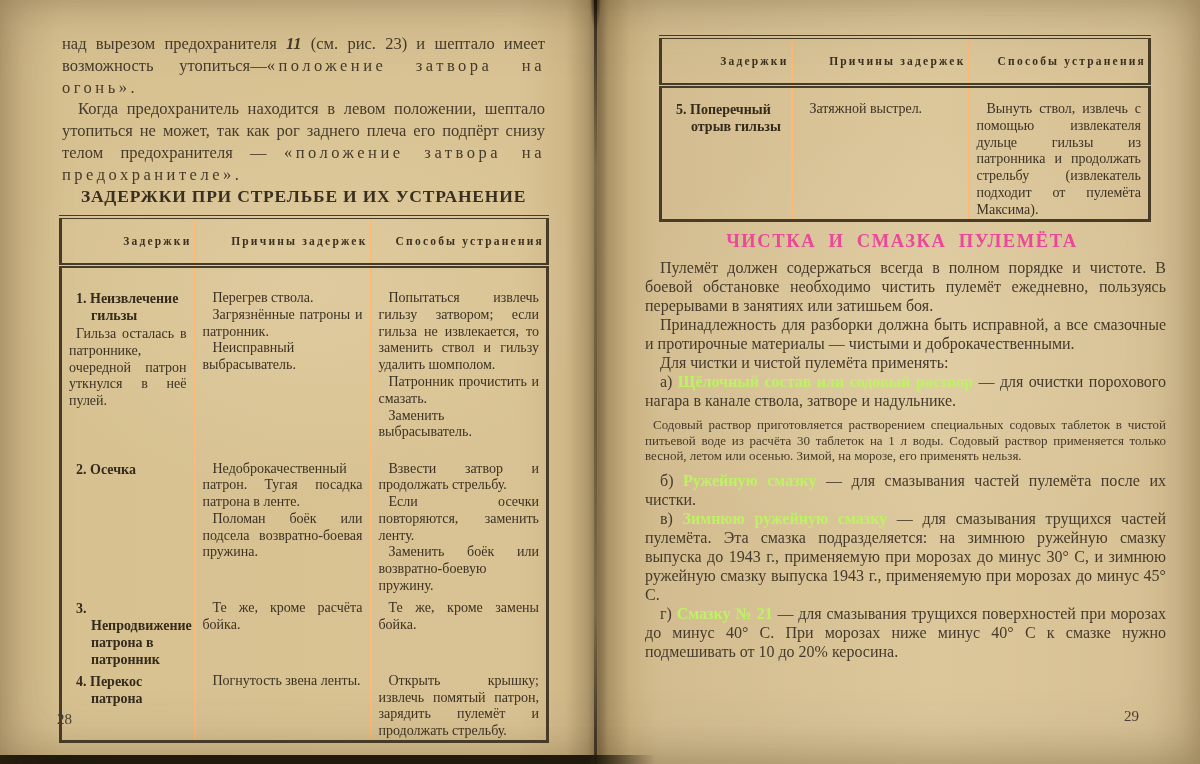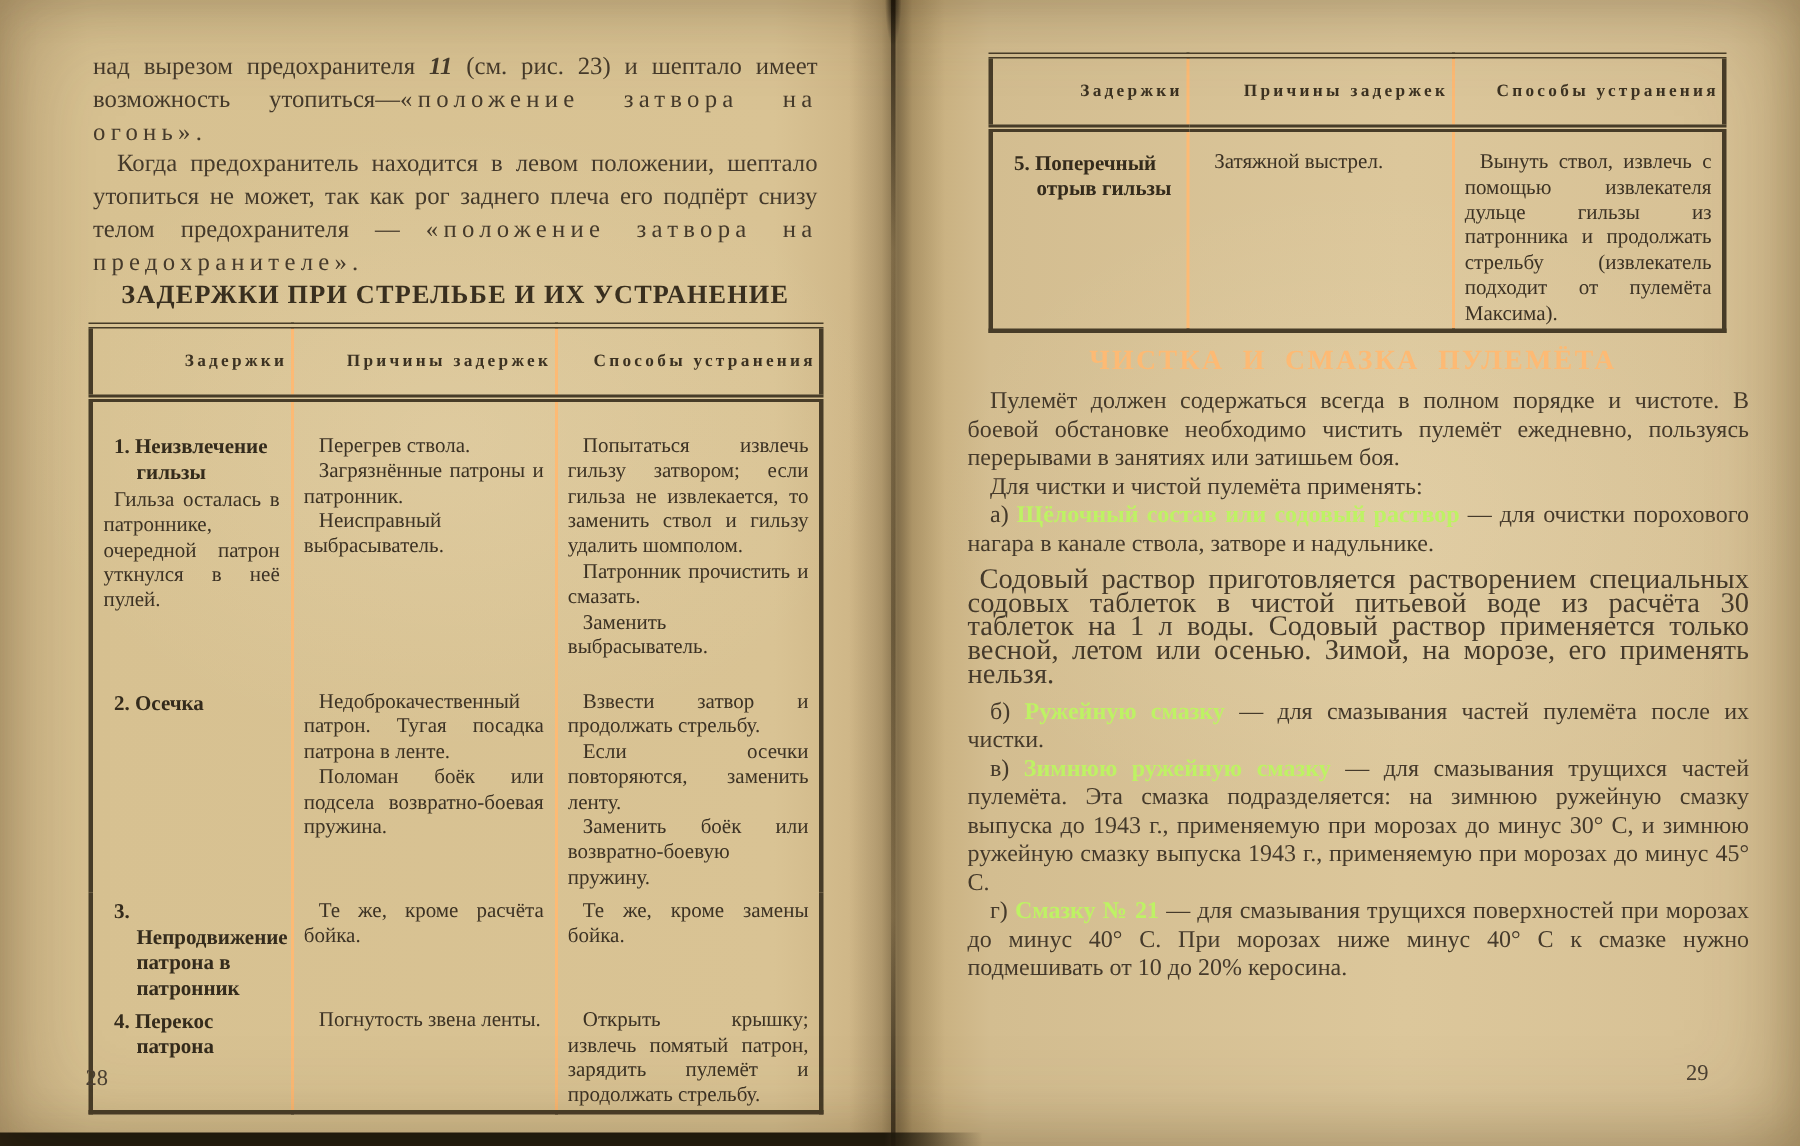--- a/index.html
+++ b/index.html
@@ -40,27 +40,27 @@
   .abs { position:absolute;font-family:Liberation Serif, serif; }
 
   
   .intro { left:62px; top:33px; width:483px; font-size:16.5px; line-height:21.8px; text-align:justify; }
   .intro p { margin:0; }
   .intro .p2 { text-indent:16px; }
   .figref { font-style:italic; font-weight:bold; }
   .spaced { letter-spacing:3.5px; }
 
   .left-title  { left:60px;  top:186px; width:487px; text-align:center; font-weight:bold; font-size:17.5px; letter-spacing:.8px; color:#392f1f; }
-  .right-title { left:640px; top:231px; width:524px; text-align:center; font-weight:bold; font-size:18.5px; letter-spacing:1.6px; word-spacing:6px; color:#fdba74; }
+  .right-title { left:640px; top:231px; width:524px; text-align:center; font-weight:bold; font-size:18.5px; letter-spacing:1.6px; word-spacing:6px; color:#ec4899; }
 
   .right-body { left:645px; top:258px; width:521px; font-size:16px; line-height:19px; text-align:justify; }
   .right-body p { margin:0; }
   .right-body .ind { text-indent:15px; }
   .right-body b { color:#bef264; }
-  .note-small { font-size:19px; line-height:15.7px; margin:7px 0 7px !important; text-indent:8px; }
+  .note-small { font-size:13px; line-height:15.7px; margin:7px 0 7px !important; text-indent:8px; }
 
   
   .ztab {
     border-collapse:collapse; table-layout:fixed;
     border:3px solid #473c28; border-top:4px double #473c28;
     color:#3c3224;
   }
   .ztab th {
     font-weight:bold; font-size:11.5px; letter-spacing:2.2px; color:#3c3222;
     text-align:right; vertical-align:middle; height:40px;
@@ -201,20 +201,21 @@
           </td>
         </tr>
       </tbody>
     </table>
   </div>
 
   <div class="abs right-title">ЧИСТКА И СМАЗКА ПУЛЕМЁТА</div>
 
   <div class="abs right-body">
     <p class="ind">Пулемёт должен содержаться всегда в полном порядке и чистоте. В боевой обстановке необходимо чистить пулемёт ежедневно, пользуясь перерывами в занятиях или затишьем боя.</p>
+    <p class="ind">Принадлежность для разборки должна быть исправной, а все смазочные и протирочные материалы — чистыми и доброкачественными.</p>
     <p class="ind">Для чистки и чистой пулемёта применять:</p>
     <p class="ind"><span>а)</span> <b>Щёлочный состав или содовый раствор</b><span> — для очистки порохового нагара в канале ствола, затворе и надульнике.</span></p>
     <p class="note-small">Содовый раствор приготовляется растворением специальных содовых таблеток в чистой питьевой воде из расчёта 30 таблеток на 1 л воды. Содовый раствор применяется только весной, летом или осенью. Зимой, на морозе, его применять нельзя.</p>
     <p class="ind"><span>б)</span> <b>Ружейную смазку</b><span> — для смазывания частей пулемёта после их чистки.</span></p>
     <p class="ind"><span>в)</span> <b>Зимнюю ружейную смазку</b><span> — для смазывания трущихся частей пулемёта. Эта смазка подразделяется: на зимнюю ружейную смазку выпуска до 1943 г., применяемую при морозах до минус 30° С, и зимнюю ружейную смазку выпуска 1943 г., применяемую при морозах до минус 45° С.</span></p>
     <p class="ind"><span>г)</span> <b>Смазку № 21</b><span> — для смазывания трущихся поверхностей при морозах до минус 40° С. При морозах ниже минус 40° С к смазке нужно подмешивать от 10 до 20% керосина.</span></p>
   </div>
 
   <div class="abs page-num pn-right">29</div>
 

